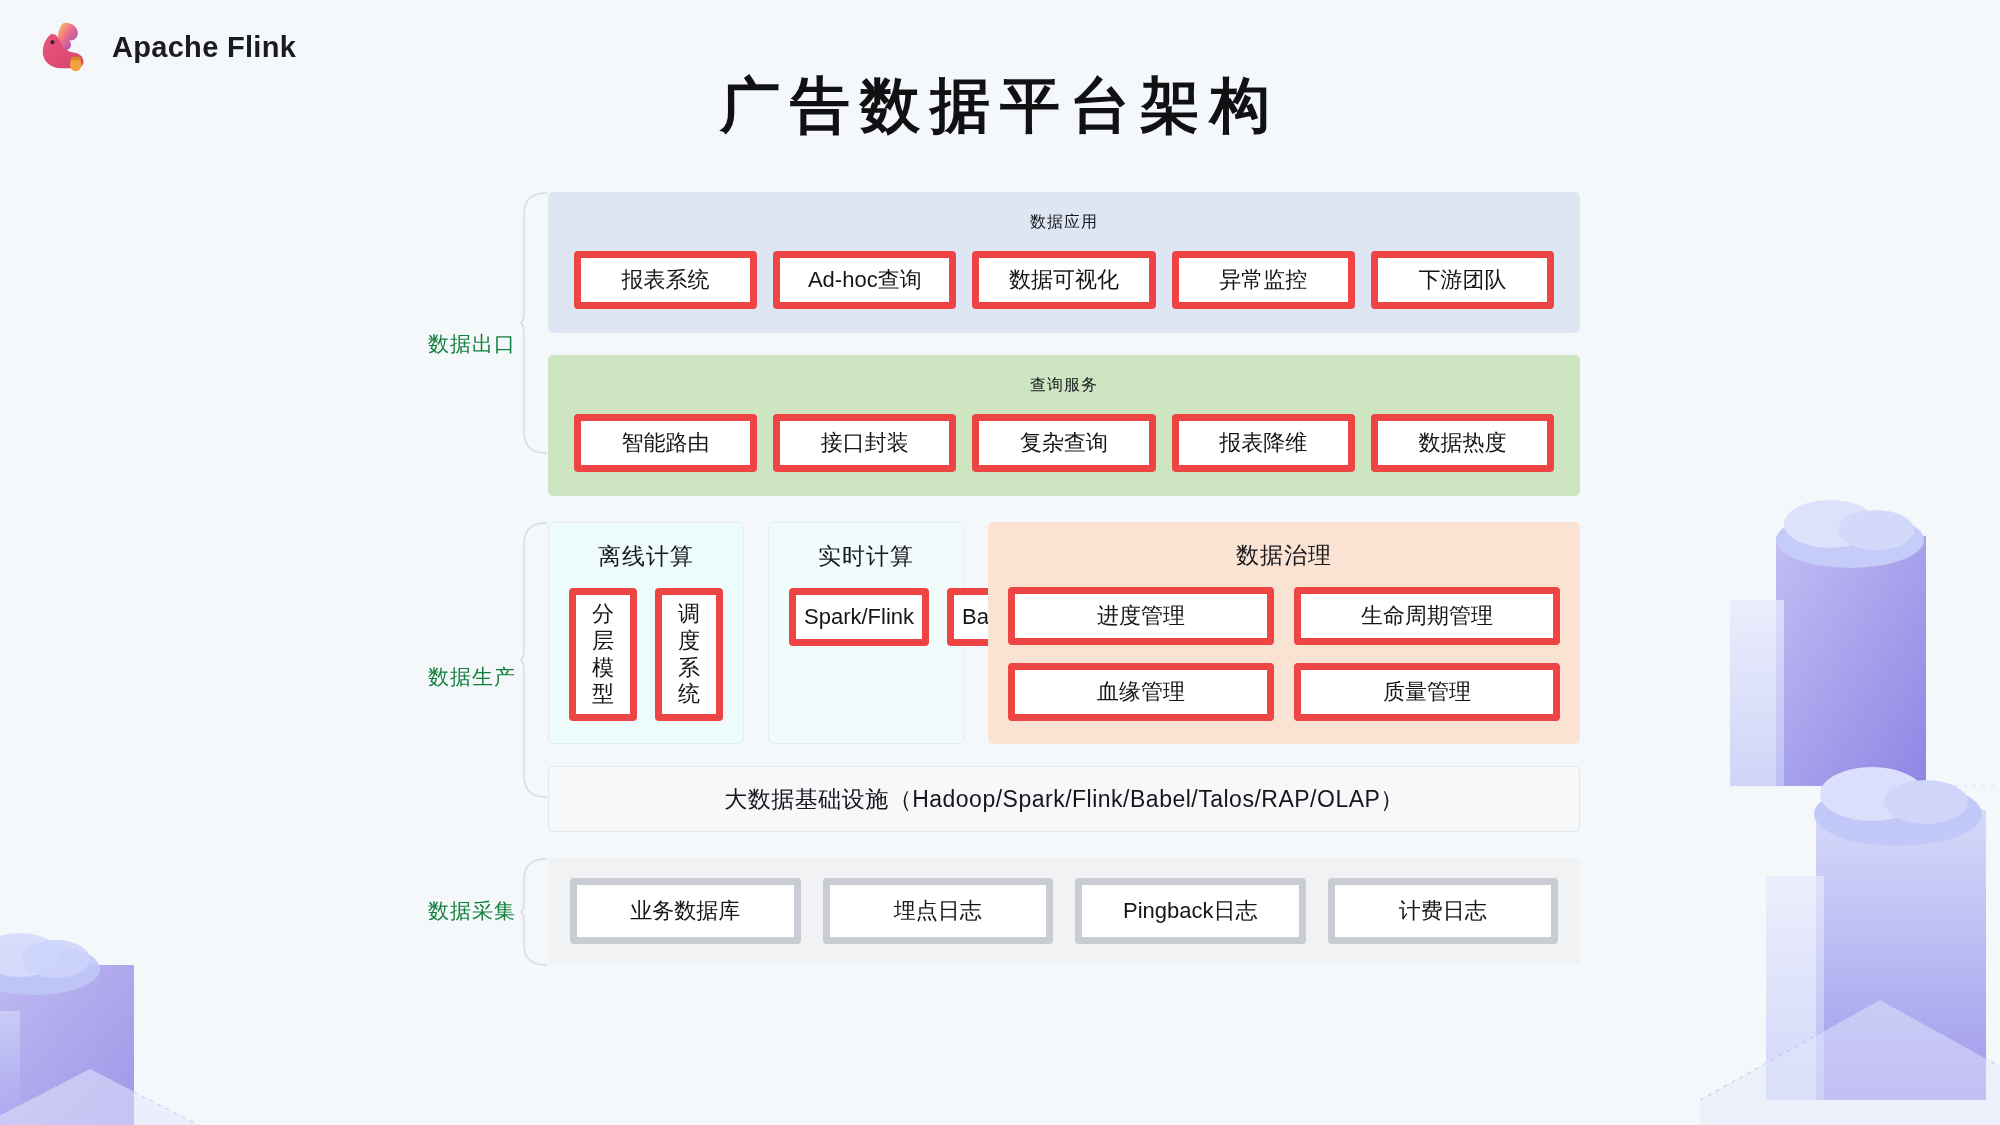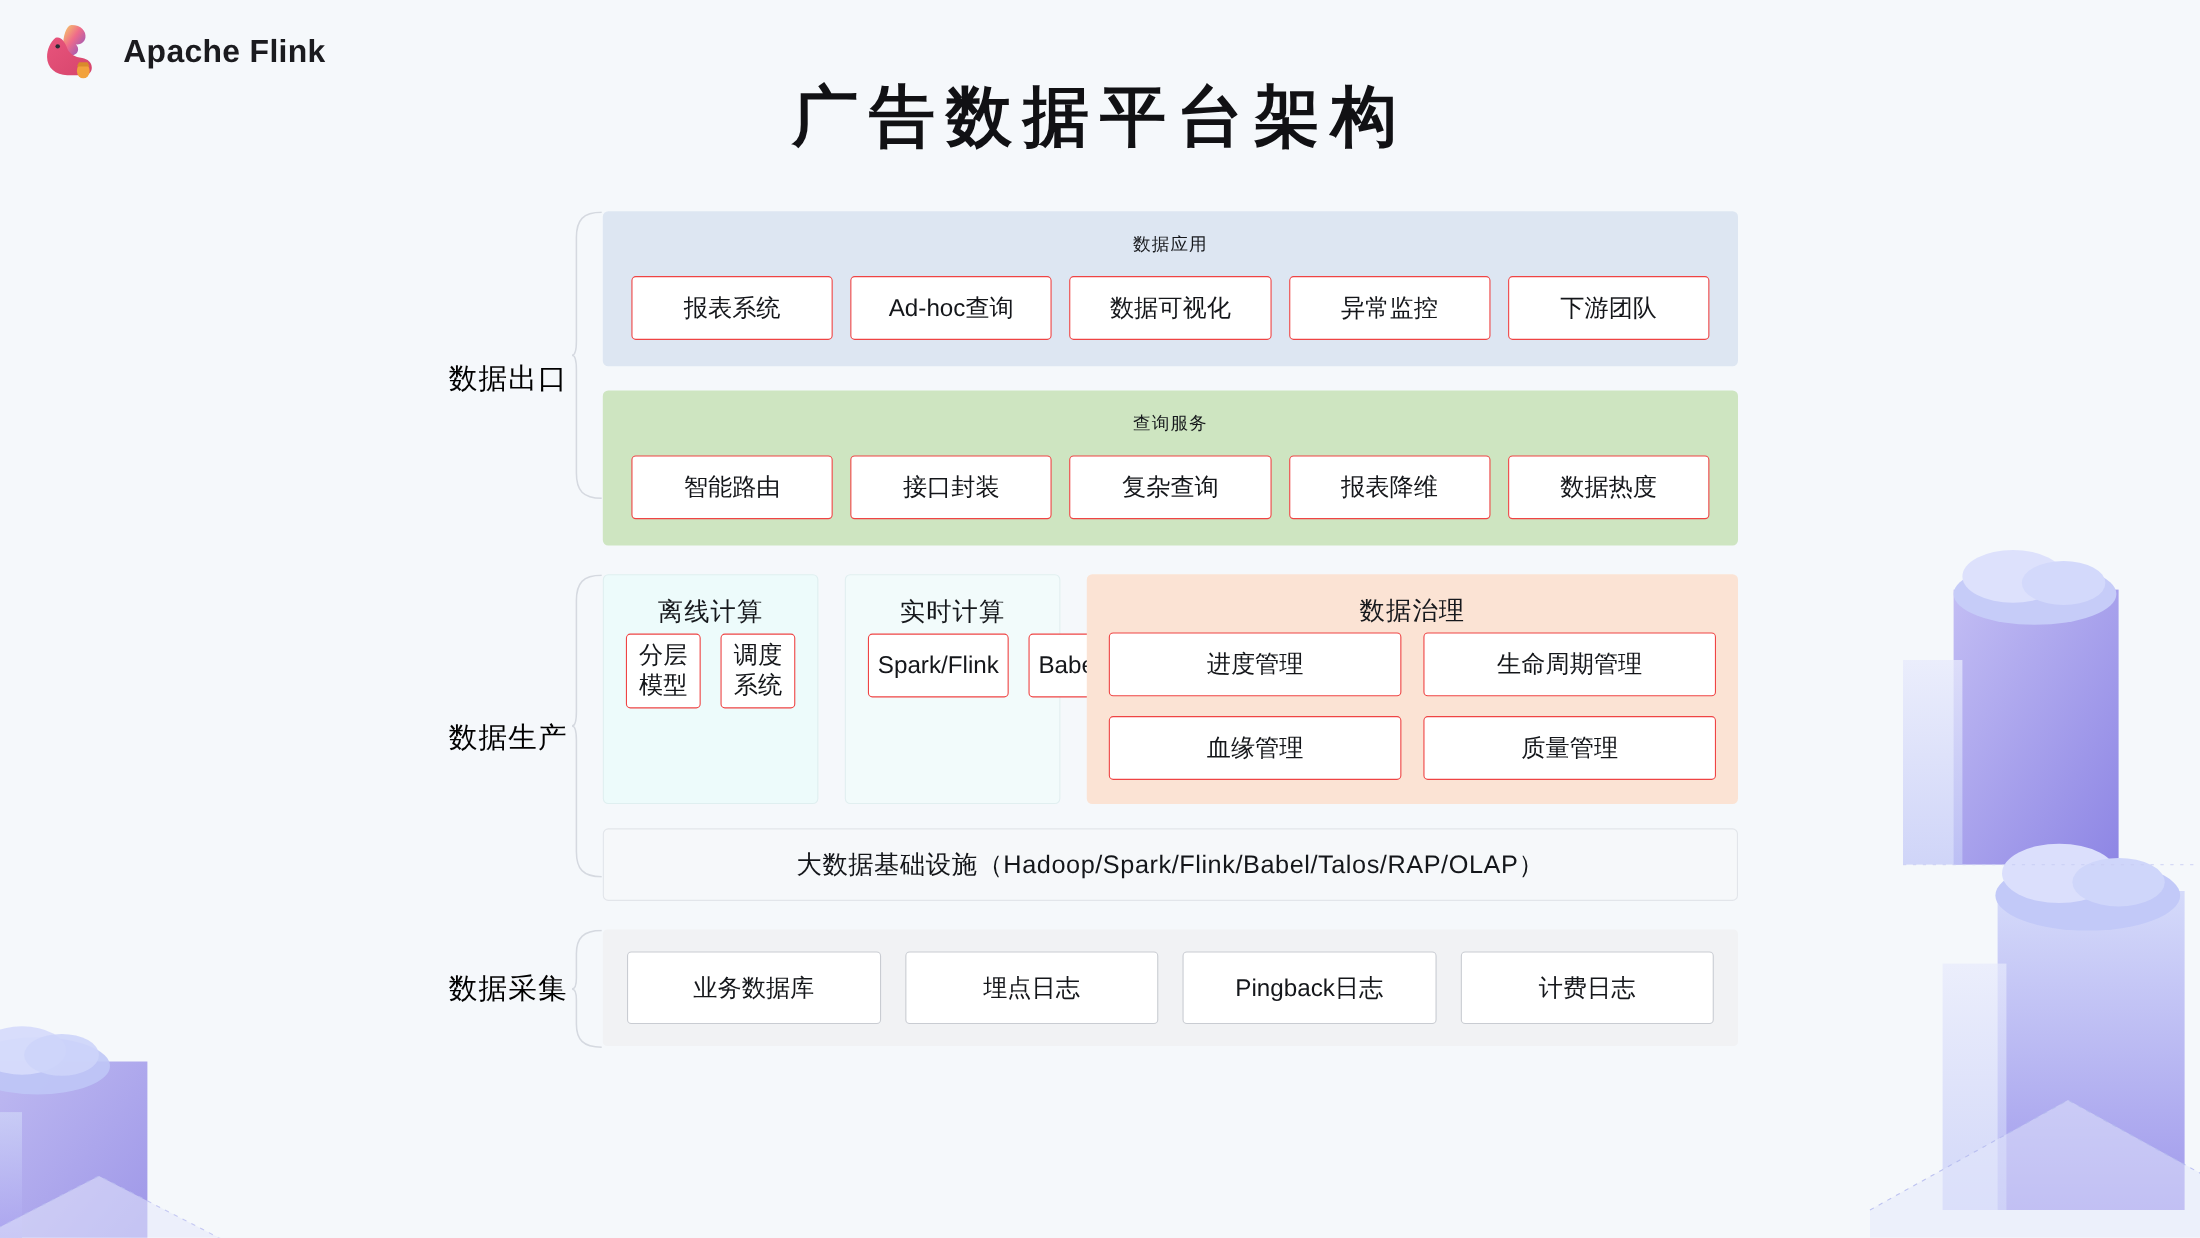--- a/index.html
+++ b/index.html
@@ -40,40 +40,40 @@
     position: absolute; left: 390px; top: 192px;
     width: 1190px;
     z-index: 4;
   }
 
   .band { display: flex; align-items: stretch; margin-bottom: 0; }
 
   .band-label {
     width: 130px; flex: 0 0 130px;
     display: flex; align-items: center; justify-content: flex-end;
-    font-size: 26px; color: #000000; padding-right: 4px; letter-spacing: 1px;
+    font-size: 21px; color: #15803d; padding-right: 4px; letter-spacing: 1px;
   }
   .bracket {
     width: 28px; flex: 0 0 28px; position: relative;
   }
   .bracket svg { position: absolute; left: 0; top: 0; }
   .band-body { flex: 1 1 auto; min-width: 0; }
 
   .section {
     border-radius: 5px;
     padding: 20px 26px 24px;
   }
   .section-title {
     text-align: center; font-size: 16px; color: #16181c; margin-bottom: 18px;
     letter-spacing: 1px;
   }
   .chips { display: flex; justify-content: space-between; gap: 16px; }
   .chip {
     background: #ffffff;
-    border: 1px solid #ef4444;
+    border: 7px solid #ef4444;
     border-radius: 4px;
     flex: 1 1 0;
     min-height: 58px;
     display: flex; align-items: center; justify-content: center;
     text-align: center;
     font-size: 22px; color: #14161a; line-height: 1.22;
     padding: 6px 8px;
   }
 
   .sec-apps  { background: #dde6f2; }
@@ -83,21 +83,21 @@
   .gap-md { height: 26px; }
 
   
   .prod-row { display: flex; gap: 24px; align-items: stretch; }
   .panel {
     border-radius: 5px;
     padding: 18px 20px 22px;
     display: flex; flex-direction: column;
   }
   .panel-title {
-    text-align: center; font-size: 23px; color: #16181c; margin-bottom: 4px;
+    text-align: center; font-size: 23px; color: #16181c; margin-bottom: 16px;
     letter-spacing: 1px;
   }
   .panel-offline { background: #edfbfb; border: 1px solid #dfeff0; width: 196px; flex: 0 0 196px; }
   .panel-realtime{ background: #f2fbfb; border: 1px solid #e1eff0; width: 196px; flex: 0 0 196px; }
   .panel-gov     { background: #fbe3d4; flex: 1 1 auto; }
 
   .panel-stack { display: flex; gap: 18px; }
   .panel-grid  { display: flex; flex-direction: column; gap: 18px; }
   .panel-grid-row { display: flex; gap: 20px; }
   .panel-grid-row > .chip { flex: 1 1 0; }

